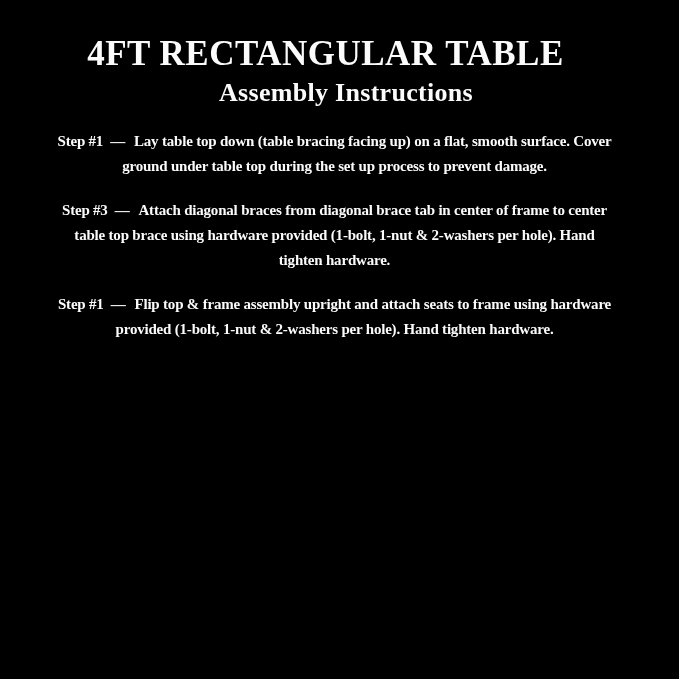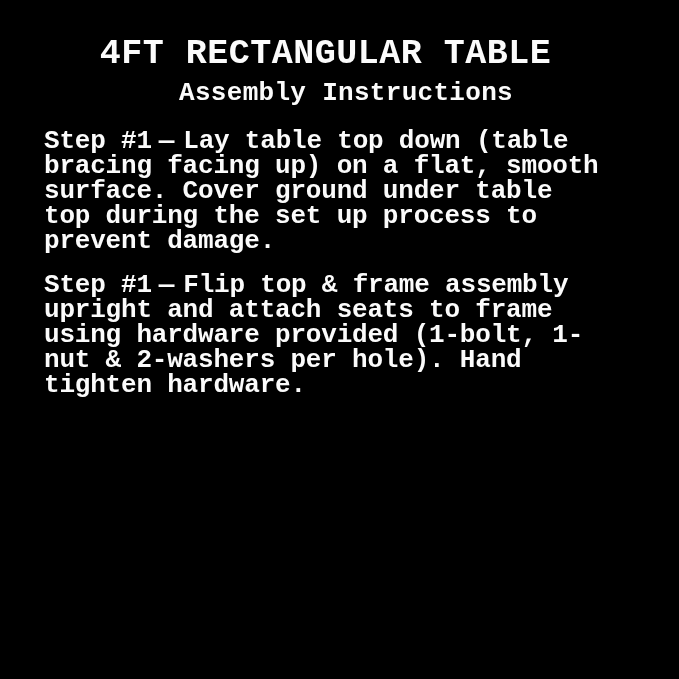--- a/index.html
+++ b/index.html
@@ -6,21 +6,21 @@
     margin: 0;
     padding: 0;
     background: #000000;
   }
   .poster {
     position: relative;
     width: 651px;
     height: 679px;
     background: #000000;
     color: #fbfbfb;
-    font-family: Liberation Mono, monospace;
+    font-family: Liberation Serif, serif;
     font-weight: bold;
     overflow: hidden;
     box-sizing: border-box;
   }
   .header {
     text-align: center;
     padding-top: 36px;
   }
   .title {
     margin: 0;
@@ -34,41 +34,43 @@
     font-size: 26px;
     line-height: 1.1;
     letter-spacing: 0.3px;
     color: #fbfbfb;
     padding-left: 41px;
   }
   .steps {
     margin: 22px 38px 0 40px;
   }
   .step {
-    margin: 0 0 19px 4px;
-    font-size: 26px;
+    margin: 0 0 19px 16px;
+    font-size: 15px;
     line-height: 25px;
     letter-spacing: -0.2px;
     color: #fbfbfb;
+    text-align: center;
   }
   .step .sep {
     display: inline-block;
     margin: 0 9px 0 7px;
   }
 </style>
 </head>
 <body>
 
 <div class="poster">
   <div class="header">
     <h1 class="title">4FT RECTANGULAR TABLE</h1>
     <h2 class="subtitle">Assembly Instructions</h2>
   </div>
 
   <div class="steps">
     <p class="step"><span>Step #1</span><span class="sep">—</span><span>Lay table top down (table bracing facing up) on a flat, smooth surface. Cover ground under table top during the set up process to prevent damage.</span></p>
 
 
+    <p class="step"><span>Step #3</span><span class="sep">—</span><span>Attach diagonal braces from diagonal brace tab in center of frame to center table top brace using hardware provided (1-bolt, 1-nut &amp; 2-washers per hole). Hand tighten hardware.</span></p>
 
     <p class="step"><span>Step #1</span><span class="sep">—</span><span>Flip top &amp; frame assembly upright and attach seats to frame using hardware provided (1-bolt, 1-nut &amp; 2-washers per hole). Hand tighten hardware.</span></p>
 
   </div>
 </div>
 
 </body></html>

